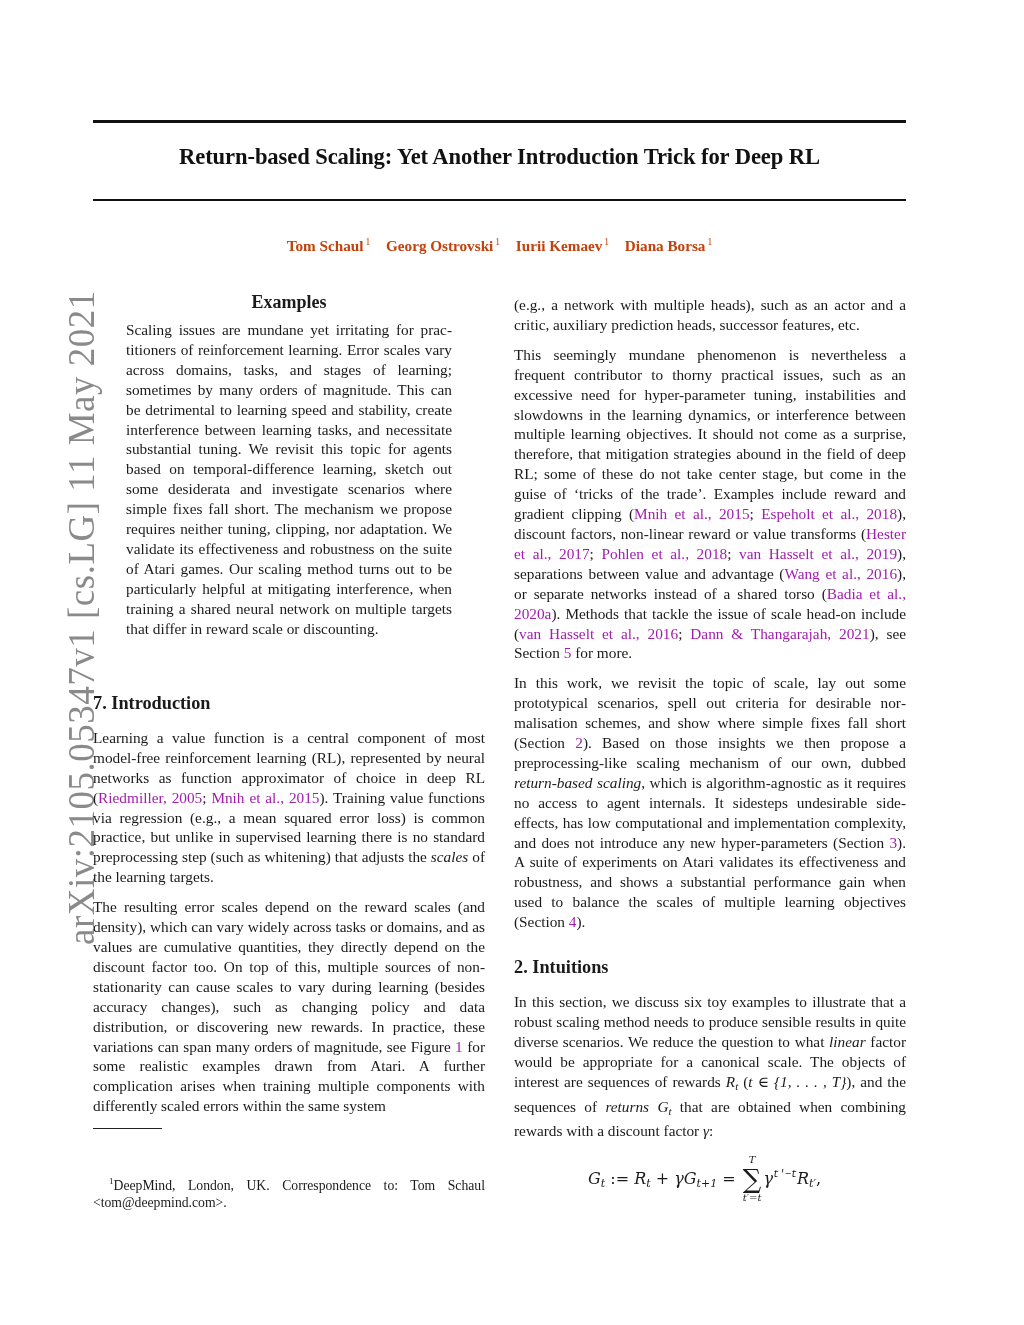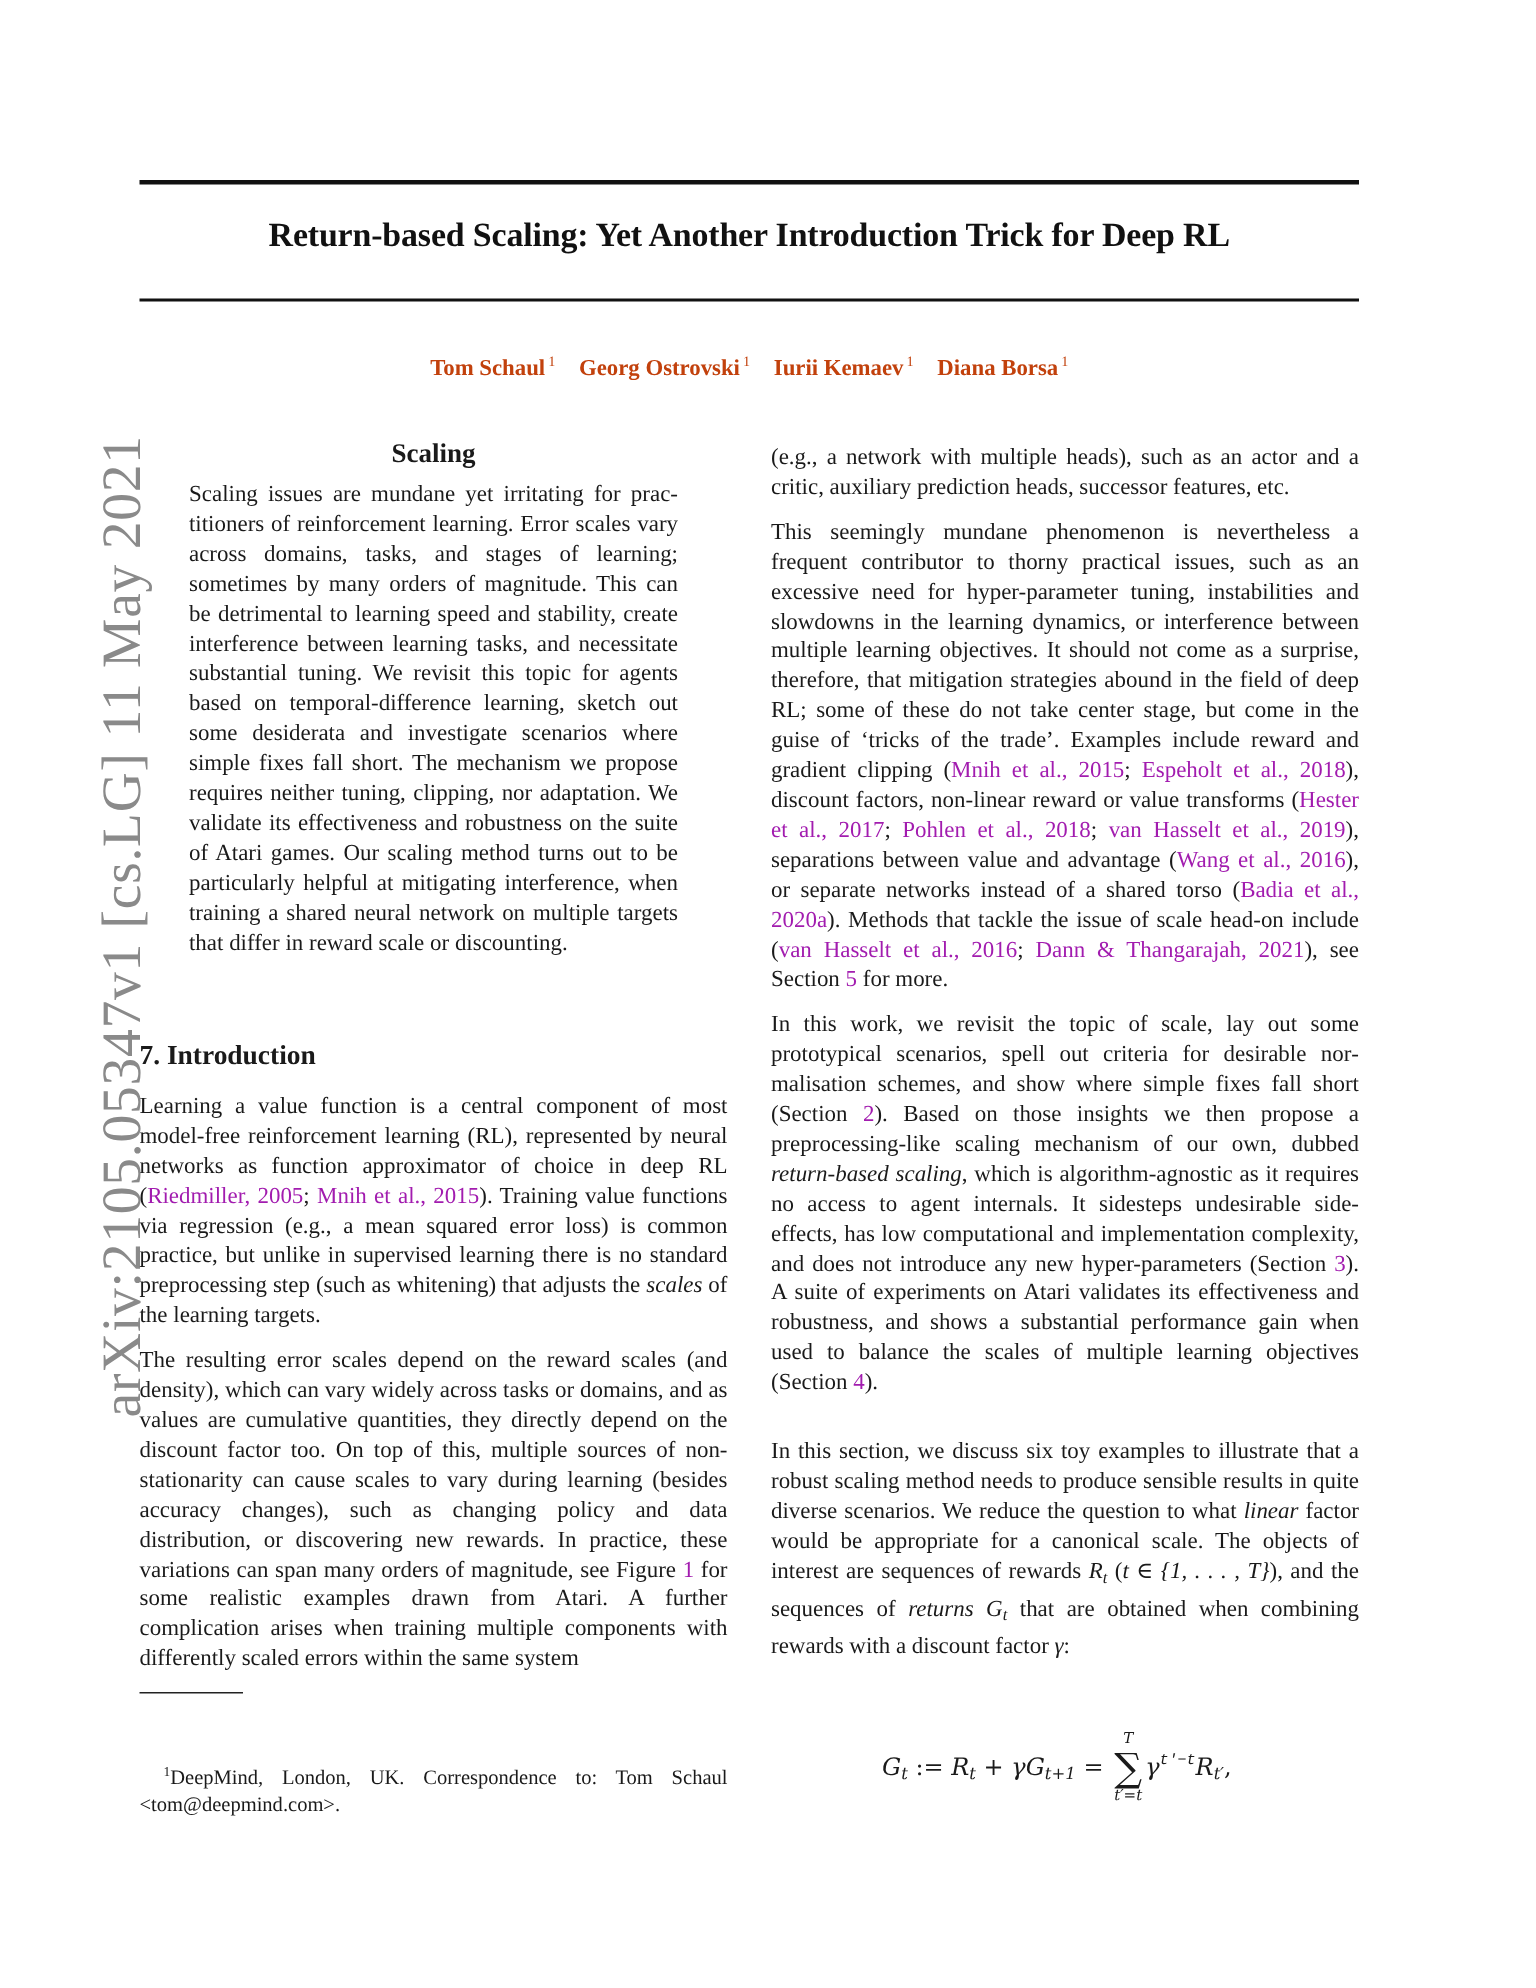--- a/index.html
+++ b/index.html
@@ -67,34 +67,35 @@
 <h1 class="title" style="margin:0;">Return-based Scaling: Yet Another Introduction Trick for Deep RL</h1>
 <div class="rule bottom"></div>
 
 <div class="authors">
   <span class="author"><span>Tom Schaul</span><sup>1</sup></span>
   <span class="author"><span>Georg Ostrovski</span><sup>1</sup></span>
   <span class="author"><span>Iurii Kemaev</span><sup>1</sup></span>
   <span class="author"><span>Diana Borsa</span><sup>1</sup></span>
 </div>
 
-<div class="abstract-title">Scaling</div>
+<div class="abstract-title">Examples</div>
 <p class="abstract-body">Scaling issues are mundane yet irritating for prac­titioners of reinforcement learning. Error scales vary across domains, tasks, and stages of learning; sometimes by many orders of magnitude. This can be detrimental to learning speed and stability, create interference between learning tasks, and ne­cessitate substantial tuning. We revisit this topic for agents based on temporal-difference learning, sketch out some desiderata and investigate scenar­ios where simple fixes fall short. The mechanism we propose requires neither tuning, clipping, nor adaptation. We validate its effectiveness and ro­bustness on the suite of Atari games. Our scaling method turns out to be particularly helpful at miti­gating interference, when training a shared neural network on multiple targets that differ in reward scale or discounting.</p>
 
 <div class="col left" style="top:694px;">
   <h2 class="section-heading" style="margin-bottom:14px;">7. Introduction</h2>
   <p style="margin-bottom:10px;"><span>Learning a value function is a central component of most model-free reinforcement learning (RL), represented by neu­ral networks as function approximator of choice in deep RL (</span><a class="cite">Riedmiller, 2005</a><span>; </span><a class="cite">Mnih et al., 2015</a><span>). Training value functions via regression (e.g., a mean squared error loss) is common practice, but unlike in supervised learning there is no standard preprocessing step (such as whitening) that adjusts the </span><em>scales</em><span> of the learning targets.</span></p>
   <p><span>The resulting error scales depend on the reward scales (and density), which can vary widely across tasks or domains, and as values are cumulative quantities, they directly depend on the discount factor too. On top of this, multiple sources of non-stationarity can cause scales to vary during learning (besides accuracy changes), such as changing policy and data distribution, or discovering new rewards. In practice, these variations can span many orders of magnitude, see Figure </span><a class="cite">1</a><span> for some realistic examples drawn from Atari. A further complication arises when training multiple compo­nents with differently scaled errors within the same system</span></p>
 </div>
 
 <div class="footnote-rule"></div>
 <div class="footnote" style="text-indent:16px;margin-top:41px;"><sup>1</sup><span>DeepMind, London, UK. Correspondence to: Tom Schaul &lt;tom@deepmind.com&gt;.</span></div>
 
 <div class="col right" style="top:295px;">
   <p style="margin-bottom:10px;">(e.g., a network with multiple heads), such as an actor and a critic, auxiliary prediction heads, successor features, etc.</p>
   <p style="margin-bottom:10px;"><span>This seemingly mundane phenomenon is nevertheless a frequent contributor to thorny practical issues, such as an excessive need for hyper-parameter tuning, instabilities and slowdowns in the learning dynamics, or interference be­tween multiple learning objectives. It should not come as a surprise, therefore, that mitigation strategies abound in the field of deep RL; some of these do not take center stage, but come in the guise of ‘tricks of the trade’. Examples include reward and gradient clipping (</span><a class="cite">Mnih et al., 2015</a><span>; </span><a class="cite">Espeholt et al., 2018</a><span>), discount factors, non-linear reward or value transforms (</span><a class="cite">Hester et al., 2017</a><span>; </span><a class="cite">Pohlen et al., 2018</a><span>; </span><a class="cite">van Hasselt et al., 2019</a><span>), separations between value and advantage (</span><a class="cite">Wang et al., 2016</a><span>), or separate networks instead of a shared torso (</span><a class="cite">Badia et al., 2020a</a><span>). Methods that tackle the issue of scale head-on include (</span><a class="cite">van Hasselt et al., 2016</a><span>; </span><a class="cite">Dann &amp; Thangarajah, 2021</a><span>), see Section </span><a class="cite">5</a><span> for more.</span></p>
   <p style="margin-bottom:26px;"><span>In this work, we revisit the topic of scale, lay out some prototypical scenarios, spell out criteria for desirable nor­malisation schemes, and show where simple fixes fall short (Section </span><a class="cite">2</a><span>). Based on those insights we then propose a preprocessing-like scaling mechanism of our own, dubbed </span><em>return-based scaling</em><span>, which is algorithm-agnostic as it re­quires no access to agent internals. It sidesteps undesir­able side-effects, has low computational and implementa­tion complexity, and does not introduce any new hyper-parameters (Section </span><a class="cite">3</a><span>). A suite of experiments on Atari validates its effectiveness and robustness, and shows a sub­stantial performance gain when used to balance the scales of multiple learning objectives (Section </span><a class="cite">4</a><span>).</span></p>
+  <h2 class="section-heading" style="margin-bottom:14px;">2. Intuitions</h2>
   <p><span>In this section, we discuss six toy examples to illustrate that a robust scaling method needs to produce sensible re­sults in quite diverse scenarios. We reduce the question to what </span><em>linear</em><span> factor would be appropriate for a canonical scale. The objects of interest are sequences of rewards </span><em>R</em><sub class="eq-sub" style="font-style:italic;">t</sub><span> (</span><em>t ∈ {1, . . . , T}</em><span>), and the sequences of </span><em>returns</em><span> </span><em>G</em><sub class="eq-sub" style="font-style:italic;">t</sub><span> that are obtained when combining rewards with a discount factor </span><em>γ</em><span>:</span></p>
 </div>
 
 <div class="equation">
   <span>G</span><span class="eq-sub">t</span><span style="font-style:normal;"> := </span><span>R</span><span class="eq-sub">t</span><span> + γG</span><span class="eq-sub">t+1</span><span style="font-style:normal;"> = </span><span class="sum"><span class="up">T</span><span class="sym">∑</span><span class="lo">t′=t</span></span><span>γ</span><span class="eq-sup">t′−t</span><span>R</span><span class="eq-sub">t′</span><span style="font-style:normal;">,</span>
 </div>
 
 </body></html>

